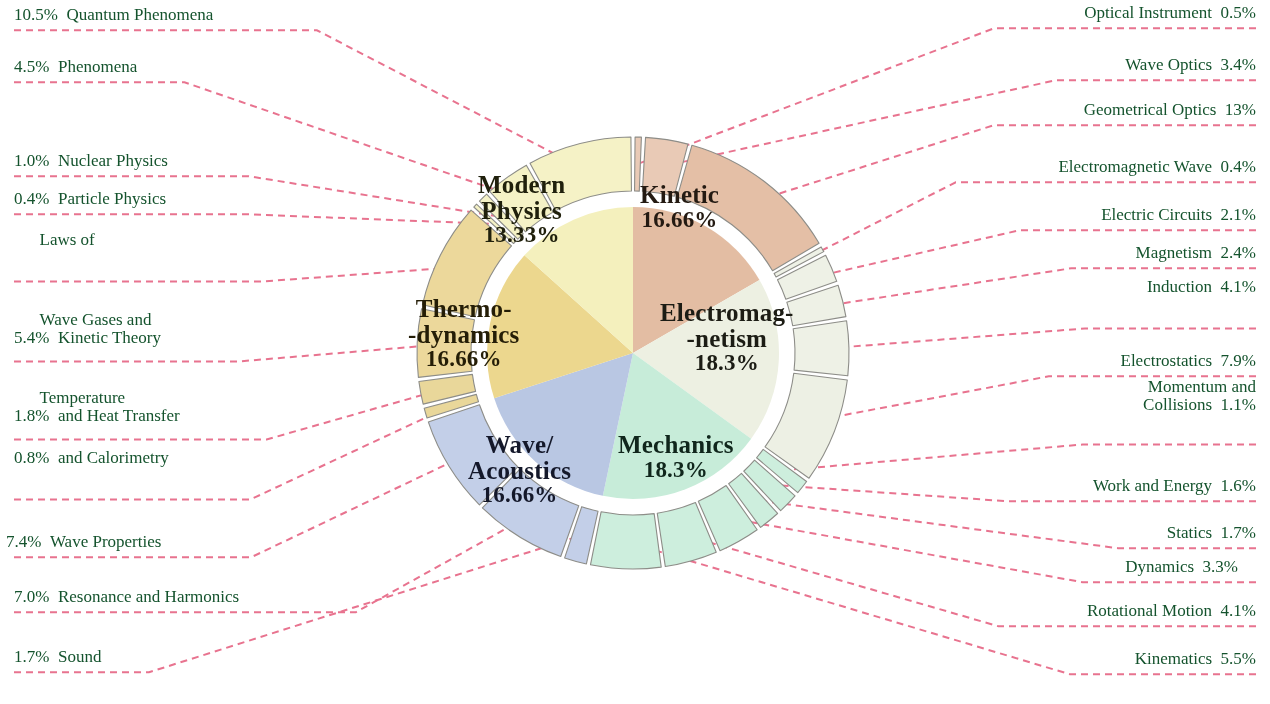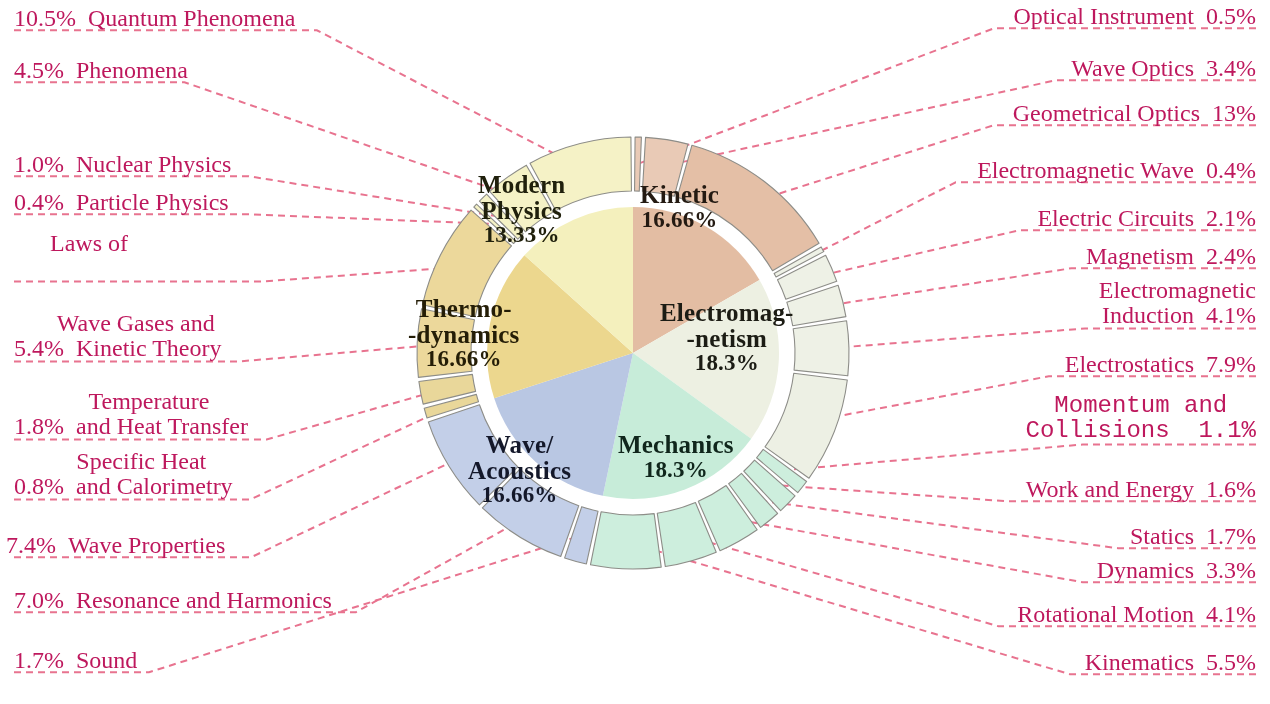--- a/index.html
+++ b/index.html
@@ -4,26 +4,26 @@
 <style>
   html,body{margin:0;padding:0;}
   body{
     width:1270px;height:704px;background:#ffffff;
     font-family:"Liberation Serif","DejaVu Serif",serif;
     overflow:hidden;position:relative;
   }
   #stage{position:absolute;left:0;top:0;width:1270px;height:704px;}
   svg.layer{position:absolute;left:0;top:0;width:1270px;height:704px;overflow:visible;}
 
-  .lbl{position:absolute;font-size:24px;color:#be185d;line-height:1.03;white-space:nowrap;}
+  .lbl{position:absolute;font-size:17px;color:#14532d;line-height:1.03;white-space:nowrap;}
   .lbl-left{text-align:left;}
   .lbl-right{text-align:right;}
   .lbl .pct{display:inline-block;}
   .lbl .nm{display:inline-block;}
-  .lbl.two .l1{display:block;text-align:center;}
+  .lbl.two .l1{display:block;}
   .lbl.two .l2{display:block;}
 
   .ctr{position:absolute;text-align:center;font-weight:bold;color:#16150f;
        line-height:1.02;letter-spacing:.2px;}
   .ctr .nm{font-size:25px;display:block;}
   .ctr .pv{font-size:23px;display:block;}
 </style>
 </head>
 <body>
 
@@ -128,42 +128,40 @@
       </div>
       <div class="lbl lbl-left two" style="top: 311px; left: 14px;">
         <span class="l1"><span class="pct">&nbsp;&nbsp;&nbsp;&nbsp;&nbsp;&nbsp;</span><span class="nm">Wave Gases and</span></span>
         <span class="l2"><span class="pct">5.4%&nbsp;&nbsp;</span><span class="nm">Kinetic Theory</span></span>
       </div>
       <div class="lbl lbl-left two" style="top: 389px; left: 14px;">
         <span class="l1"><span class="pct">&nbsp;&nbsp;&nbsp;&nbsp;&nbsp;&nbsp;</span><span class="nm">Temperature</span></span>
         <span class="l2"><span class="pct">1.8%&nbsp;&nbsp;</span><span class="nm">and Heat Transfer</span></span>
       </div>
       <div class="lbl lbl-left two" style="top: 449px; left: 14px;">
-        <span class="l1"><span class="pct">&nbsp;&nbsp;&nbsp;&nbsp;&nbsp;&nbsp;</span><span class="nm">Specific Heat</span></span>
         <span class="l2"><span class="pct">0.8%&nbsp;&nbsp;</span><span class="nm">and Calorimetry</span></span>
       </div>
       <div class="lbl lbl-left" style="top: 533px; left: 6px; text-decoration: underline;"><span class="pct">7.4%&nbsp;&nbsp;</span><span class="nm">Wave Properties</span></div>
       <div class="lbl lbl-left" style="top: 588px; left: 14px;"><span class="pct">7.0%&nbsp;&nbsp;</span><span class="nm">Resonance and Harmonics</span></div>
       <div class="lbl lbl-left" style="top: 648px; left: 14px;"><span class="pct">1.7%&nbsp;&nbsp;</span><span class="nm">Sound</span></div>
     </div>
   <div id="rightlabels">
       <div class="lbl lbl-right" style="top: 4px; right: 14px;"><span class="nm">Optical Instrument&nbsp;&nbsp;</span><span class="pct">0.5%</span></div>
       <div class="lbl lbl-right" style="top: 56px; right: 14px;"><span class="nm">Wave Optics&nbsp;&nbsp;</span><span class="pct">3.4%</span></div>
       <div class="lbl lbl-right" style="top: 101px; right: 14px;"><span class="nm">Geometrical Optics&nbsp;&nbsp;</span><span class="pct">13%</span></div>
       <div class="lbl lbl-right" style="top: 158px; right: 14px;"><span class="nm">Electromagnetic Wave&nbsp;&nbsp;</span><span class="pct">0.4%</span></div>
       <div class="lbl lbl-right" style="top: 206px; right: 14px;"><span class="nm">Electric Circuits&nbsp;&nbsp;</span><span class="pct">2.1%</span></div>
       <div class="lbl lbl-right" style="top: 244px; right: 14px;"><span class="nm">Magnetism&nbsp;&nbsp;</span><span class="pct">2.4%</span></div>
       <div class="lbl lbl-right two" style="top: 278px; right: 14px;">
-        <span class="l1"><span class="nm">Electromagnetic</span></span>
         <span class="l2"><span class="nm">Induction&nbsp;&nbsp;</span><span class="pct">4.1%</span></span>
       </div>
       <div class="lbl lbl-right" style="top: 352px; right: 14px;"><span class="nm">Electrostatics&nbsp;&nbsp;</span><span class="pct">7.9%</span></div>
-      <div class="lbl lbl-right two" style="top: 394px; right: 14px; font-family: Liberation Mono, monospace;">
+      <div class="lbl lbl-right two" style="top: 378px; right: 14px;">
         <span class="l1"><span class="nm">Momentum and</span></span>
         <span class="l2"><span class="nm">Collisions&nbsp;&nbsp;</span><span class="pct">1.1%</span></span>
       </div>
       <div class="lbl lbl-right" style="top: 477px; right: 14px;"><span class="nm">Work and Energy&nbsp;&nbsp;</span><span class="pct">1.6%</span></div>
       <div class="lbl lbl-right" style="top: 524px; right: 14px;"><span class="nm">Statics&nbsp;&nbsp;</span><span class="pct">1.7%</span></div>
-      <div class="lbl lbl-right" style="top: 558px; right: 14px;"><span class="nm">Dynamics&nbsp;&nbsp;</span><span class="pct">3.3%</span></div>
+      <div class="lbl lbl-right" style="top: 558px; right: 32px;"><span class="nm">Dynamics&nbsp;&nbsp;</span><span class="pct">3.3%</span></div>
       <div class="lbl lbl-right" style="top: 602px; right: 14px;"><span class="nm">Rotational Motion&nbsp;&nbsp;</span><span class="pct">4.1%</span></div>
       <div class="lbl lbl-right" style="top: 650px; right: 14px;"><span class="nm">Kinematics&nbsp;&nbsp;</span><span class="pct">5.5%</span></div>
     </div>
 </div>
 
 </body></html>

